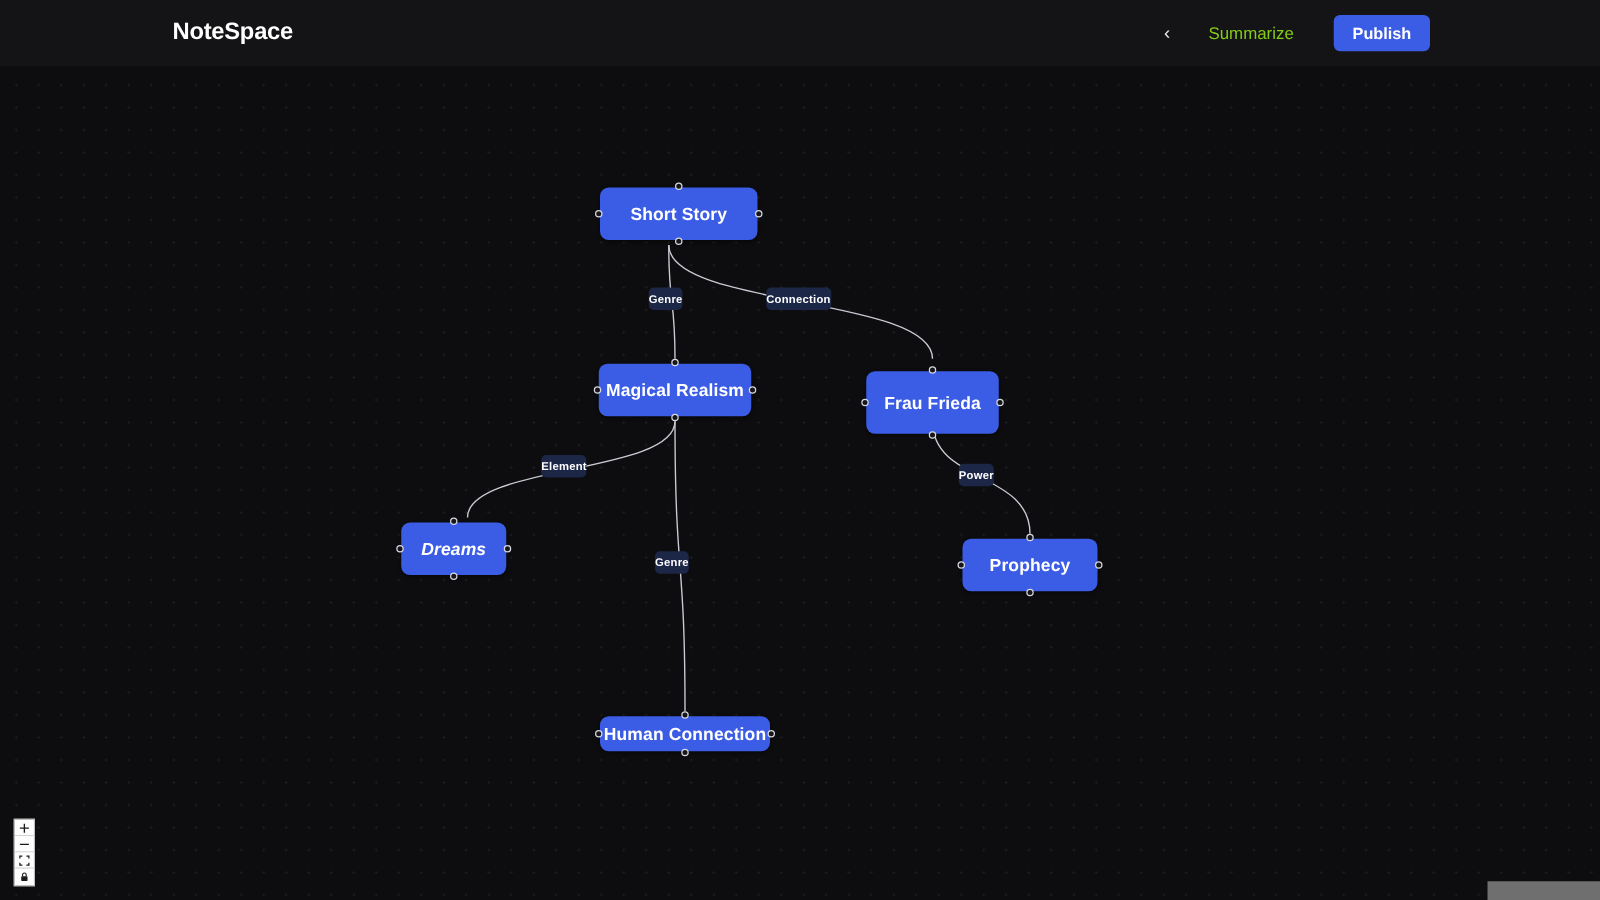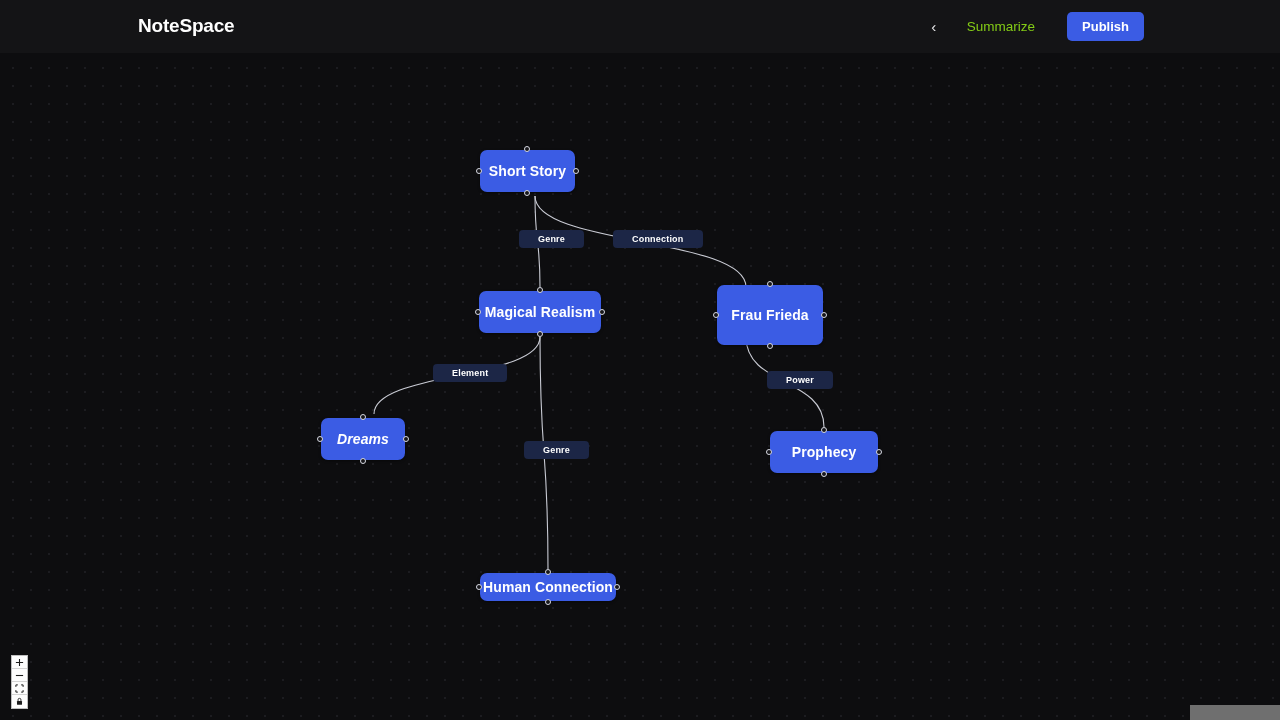--- a/index.html
+++ b/index.html
@@ -79,21 +79,21 @@
   .h-bottom{ bottom:-4px; left:50%; margin-left:-3.5px; }
   .h-left{ left:-4px; top:50%; margin-top:-3.5px; }
   .h-right{ right:-4px; top:50%; margin-top:-3.5px; }
 
   
   .edge-label{
     position:absolute;
     background:#1c2646;
     color:#ffffff;
     font-size:9px; font-weight:700;
-    padding:4px 19px;
+    padding:4px 0;
     border-radius:4px;
     letter-spacing:0.2px;
     white-space:nowrap;
     cursor:pointer;
     user-select:none;
   }
 
   
   .controls{
     position:absolute; left:11px; bottom:11px;
@@ -139,35 +139,35 @@
     <g id="edge-paths" fill="none" stroke="#c9cbd4" stroke-width="1.1">
         <path d="M 535 143 C 535 193.05, 540 183.95, 540 234"></path>
         <path d="M 535 143 C 535 193.05, 746 183.95, 746 234"></path>
         <path d="M 540 284 C 540 326.35, 374 318.65, 374 361"></path>
         <path d="M 540 284 C 540 411.6, 548 388.4, 548 516"></path>
         <path d="M 746 284 C 746 333.5, 824 324.5, 824 374"></path>
       </g>
   </svg>
 
   <div id="nodes-layer">
-      <div class="node" style="left: 480px; top: 97px; width: 95px; height: 42px;">
+      <div class="node" style="left: 480px; top: 97px; width: 126px; height: 42px;">
         <span class="lbl">Short Story</span>
         <span class="handle h-top"></span>
         <span class="handle h-bottom"></span>
         <span class="handle h-left"></span>
         <span class="handle h-right"></span>
       </div>
       <div class="node" style="left: 479px; top: 238px; width: 122px; height: 42px;">
         <span class="lbl">Magical Realism</span>
         <span class="handle h-top"></span>
         <span class="handle h-bottom"></span>
         <span class="handle h-left"></span>
         <span class="handle h-right"></span>
       </div>
-      <div class="node" style="left: 693px; top: 232px; width: 106px; height: 60px; margin-left: 24px;">
+      <div class="node" style="left: 693px; top: 244px; width: 106px; height: 50px;">
         <span class="lbl">Frau Frieda</span>
         <span class="handle h-top"></span>
         <span class="handle h-bottom"></span>
         <span class="handle h-left"></span>
         <span class="handle h-right"></span>
       </div>
       <div class="node" style="left: 321px; top: 365px; width: 84px; height: 42px; font-style: italic;">
         <span class="lbl">Dreams</span>
         <span class="handle h-top"></span>
         <span class="handle h-bottom"></span>

